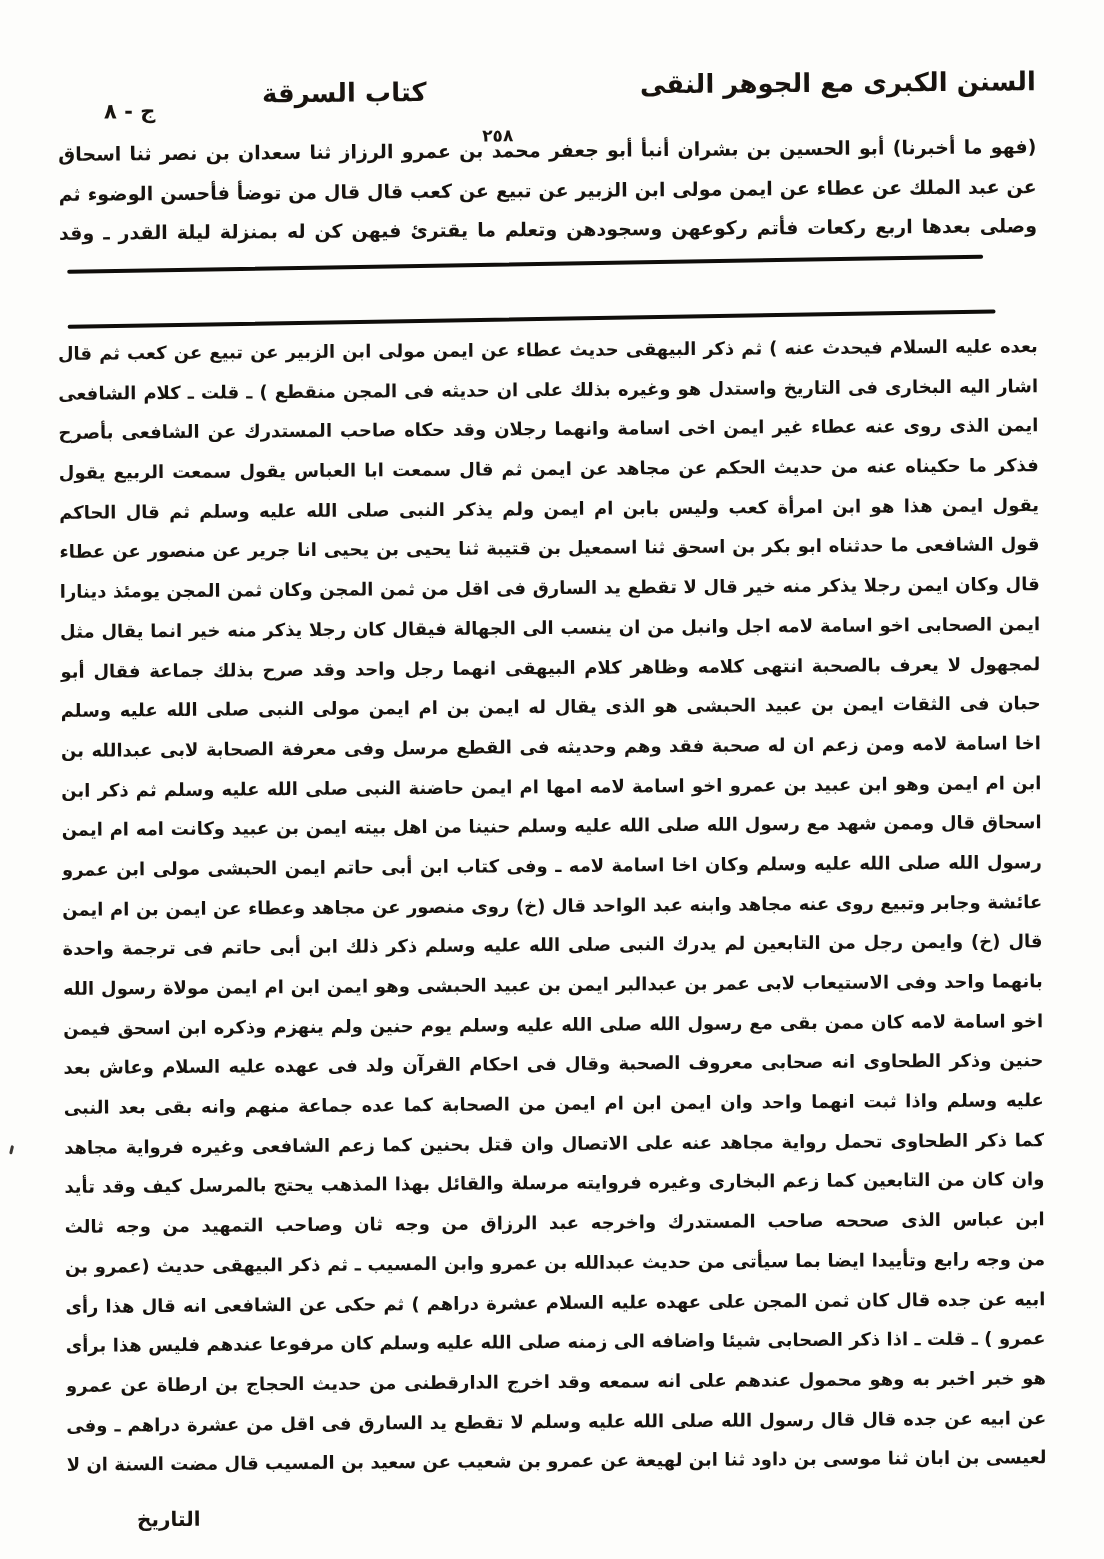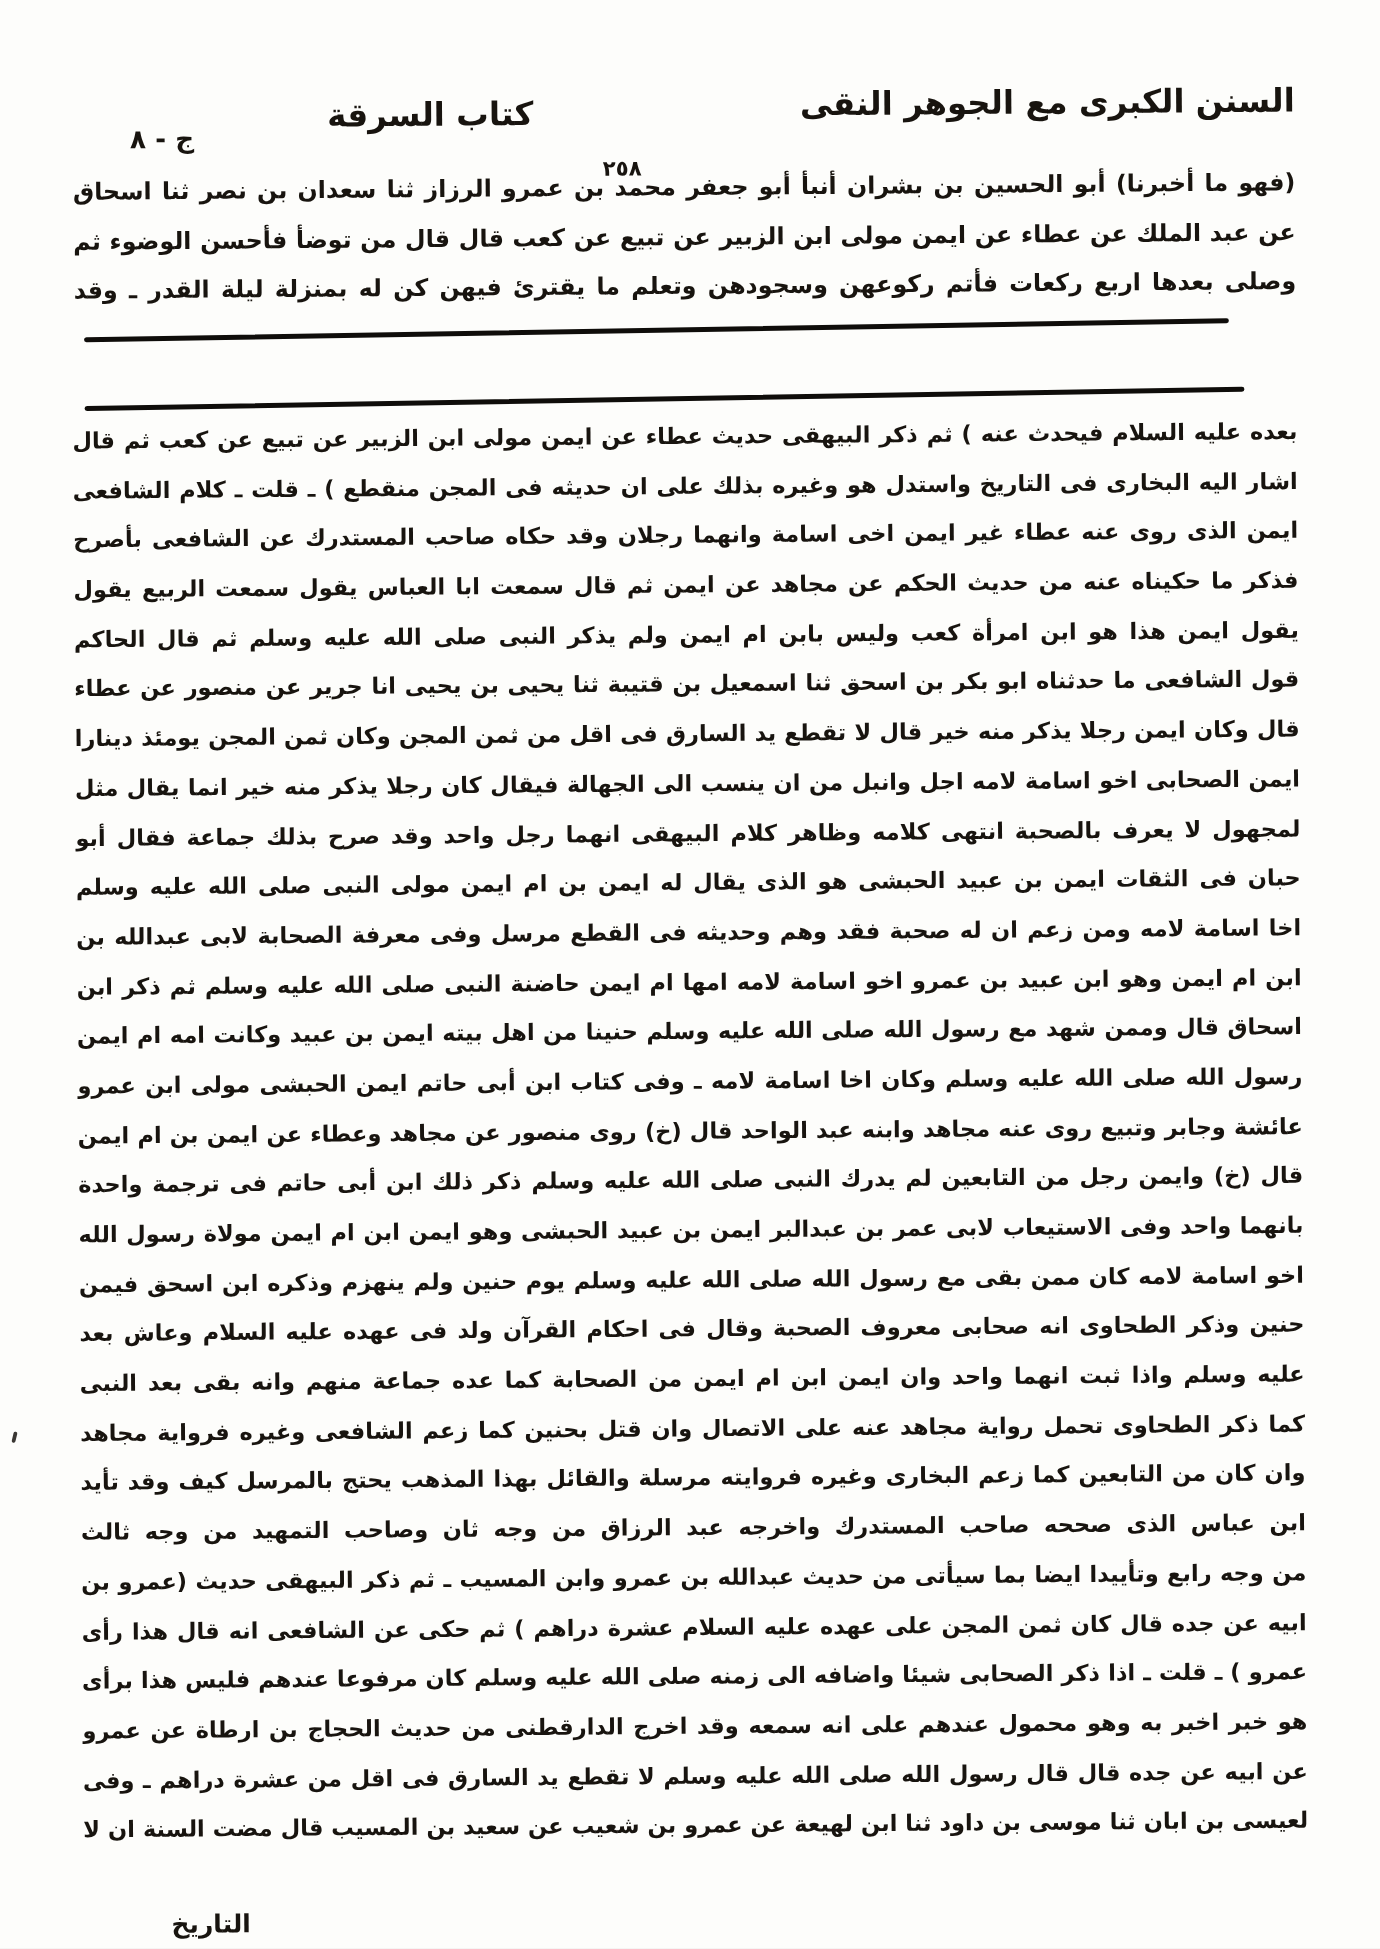--- a/index.html
+++ b/index.html
@@ -46,21 +46,21 @@
   .rule-lower { top:321px; left:70px; width:928px; }
 
   
   .commentary {
     position:absolute; top:330px; right:64px; left:60px;
     font-size:18px; line-height:39.7px;
   }
   .commentary .line { height:39.7px; }
 
   
-  .catchword { position:absolute; left:130px; top:1504px; font-size:20px;margin-top:20px; }
+  .catchword { position:absolute; left:130px; top:1504px; font-size:20px; }
 
   
   .speck {
     position:absolute; left:6px; top:1141px; width:3px; height:9px;
     background:#3a3733; transform:rotate(14deg); border-radius:2px;
   }
 </style>
 </head>
 <body>
 

